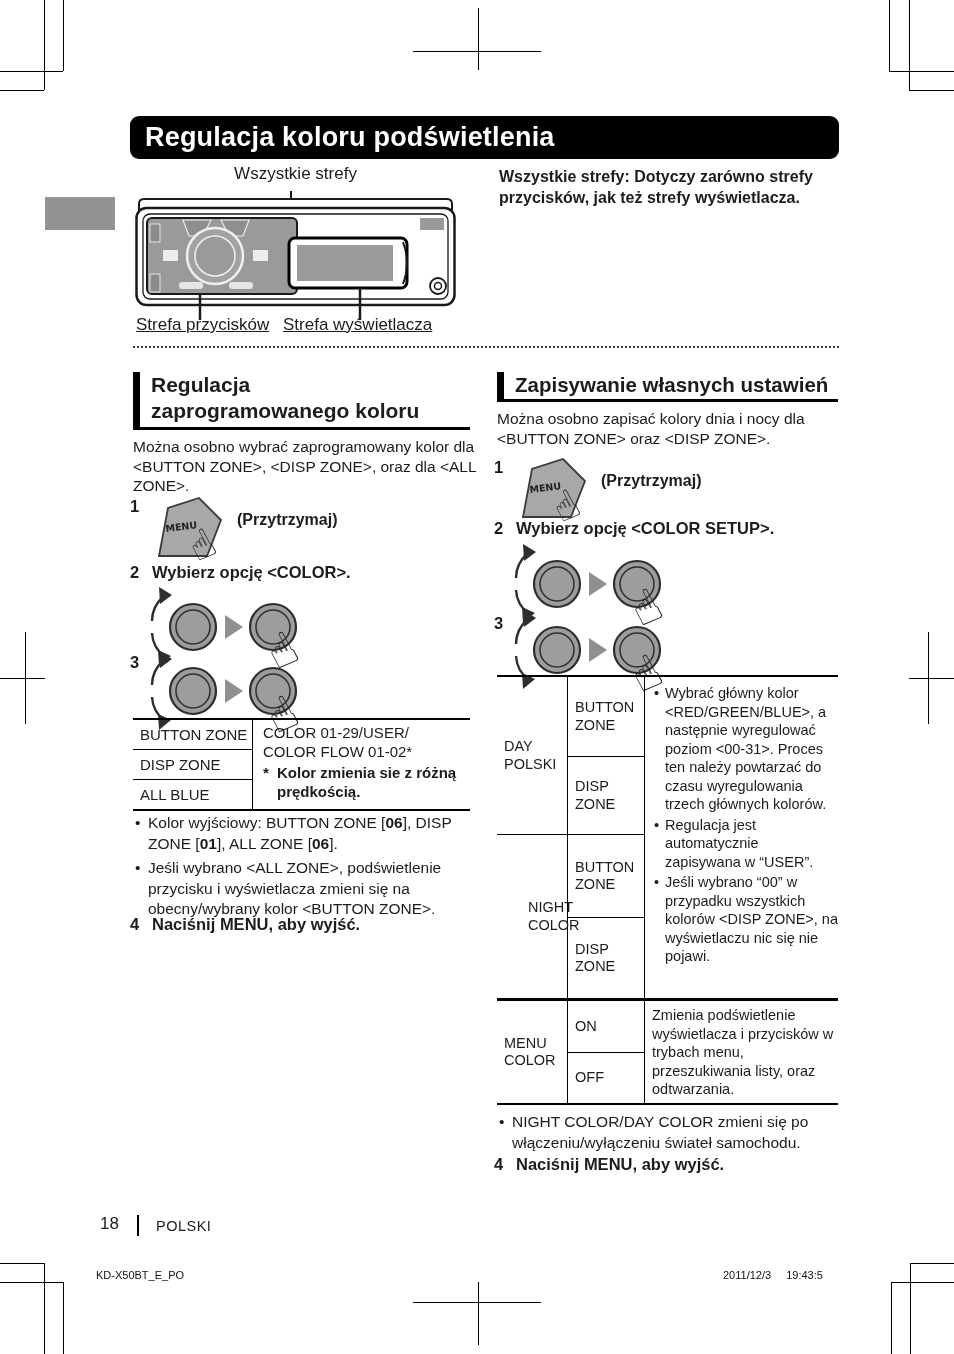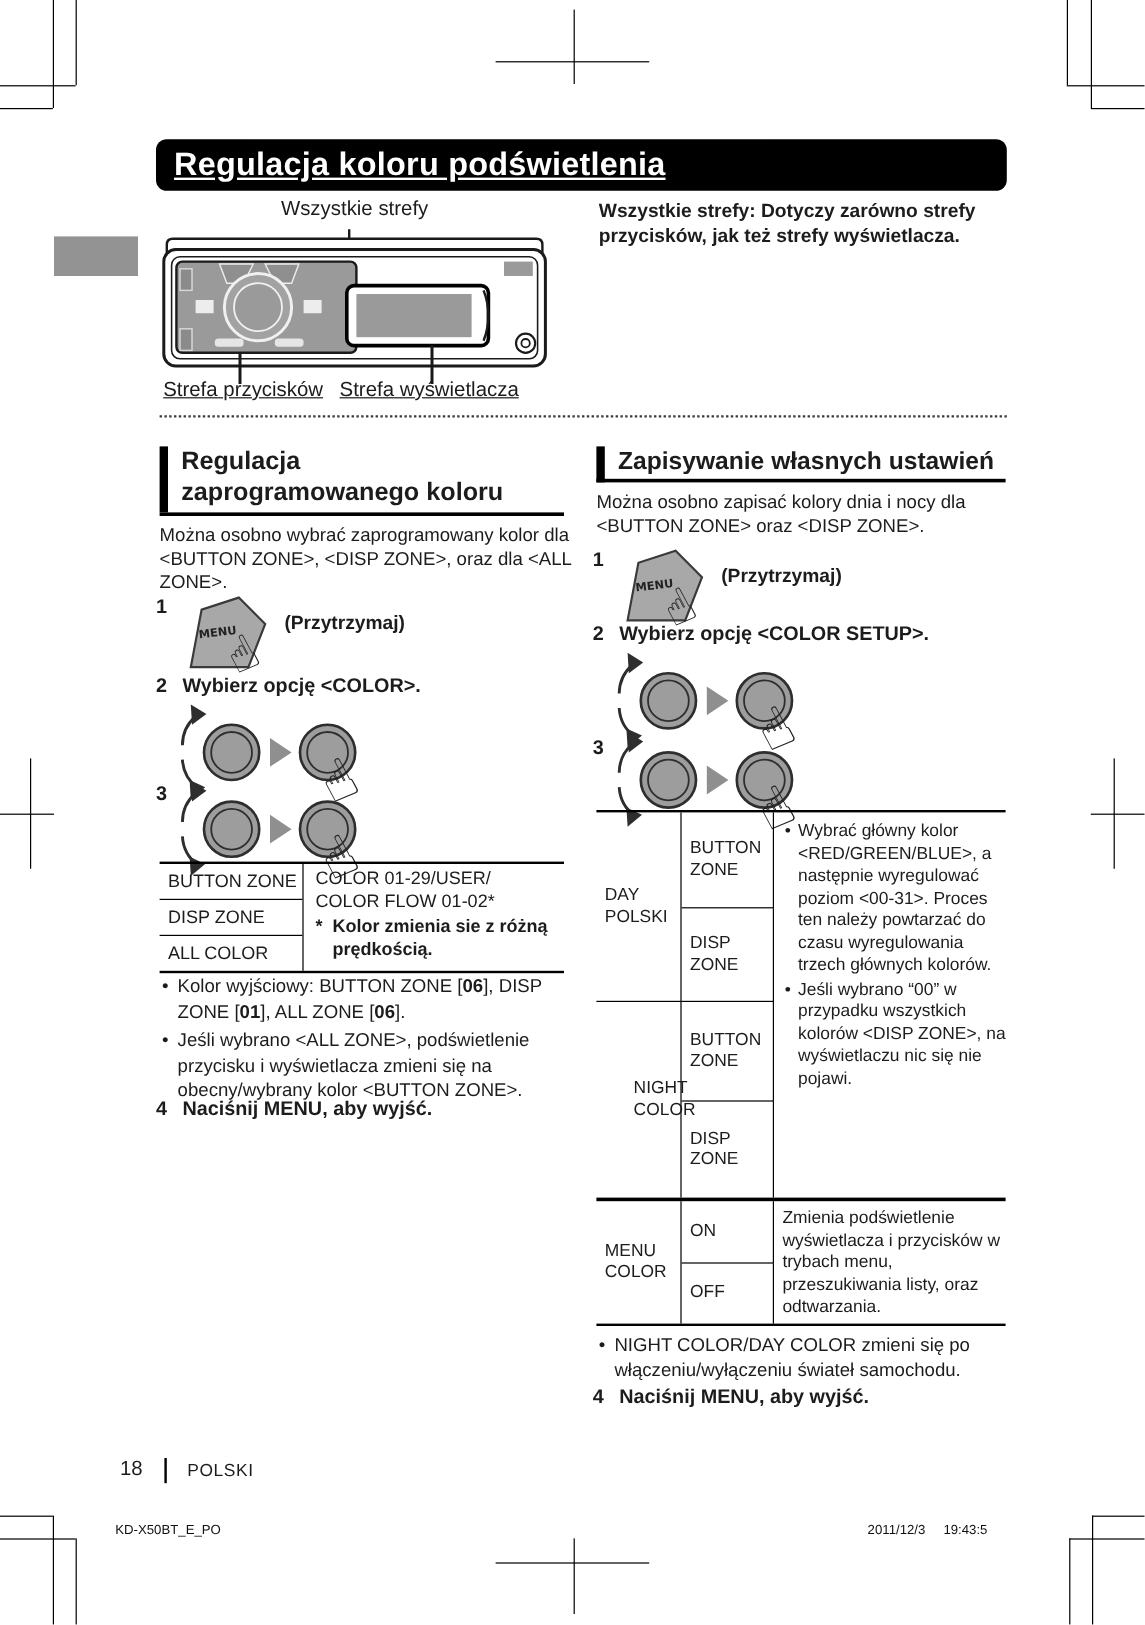--- a/index.html
+++ b/index.html
@@ -3,21 +3,21 @@
 <meta charset="utf-8">
 <style>
   html,body{margin:0;padding:0;background:#fff;}
   .page{position:relative;width:954px;height:1354px;background:#ffffff;overflow:hidden;
         font-family:"Liberation Sans",sans-serif;color:#1c1c1c;}
   .abs{position:absolute;}
   .mark{position:absolute;background:#000;}
   
   .titlebar{position:absolute;left:130px;top:116px;width:709px;height:43px;background:#000;
             border-radius:9px;color:#fff;font-size:27px;font-weight:bold;line-height:43px;
-            padding-left:15px;box-sizing:border-box;letter-spacing:.2px;text-decoration:underline;}
+            padding-left:15px;box-sizing:border-box;letter-spacing:.2px;}
   .fig-toplabel{position:absolute;left:133px;top:164px;width:325px;text-align:center;font-size:17px;}
   .fig-note{position:absolute;left:499px;top:166px;width:336px;font-weight:bold;font-size:16px;line-height:21px;}
   .zone-label{position:absolute;font-size:17px;text-decoration:underline;}
   .dotted-sep{position:absolute;left:133px;top:346px;width:706px;height:0;border-top:2px dotted #3d3d3d;}
   .graytab{position:absolute;left:45px;top:197px;width:70px;height:33px;background:#939393;}
   
   .sechead{position:absolute;border-left:7px solid #000;padding:0 0 4px 11px;font-size:21px;
            font-weight:bold;line-height:25.5px;box-sizing:border-box;}
   .underl{position:absolute;height:3px;background:#000;}
   .para{position:absolute;font-size:15.5px;line-height:19.5px;}
@@ -177,21 +177,21 @@
     <polygon points="79,31 79,55 97,43" fill="#8f8f8f"></polygon>
     <circle cx="127" cy="43" r="23" fill="#9d9d9d" stroke="#2e2e2e" stroke-width="2.2"></circle>
     <circle cx="127" cy="43" r="17" fill="none" stroke="#2e2e2e" stroke-width="1.5"></circle>
     <text x="120" y="82" font-size="46" fill="#1f1f1f" font-family="DejaVu Sans, sans-serif" transform="rotate(-28 136 62)">☝</text>
   </svg>
 
   <div class="ltable">
     <div class="zones">
       <div class="zone-cell">BUTTON ZONE</div>
       <div class="zone-cell">DISP ZONE</div>
-      <div class="zone-cell">ALL COLOR</div>
+      <div class="zone-cell">ALL BLUE</div>
     </div>
     <div class="vals">
       <div>COLOR 01-29/USER/</div>
       <div>COLOR FLOW 01-02*</div>
       <div class="fnote">
         <span class="star">*</span>
         <span>Kolor zmienia sie z różną prędkością.</span>
       </div>
     </div>
   </div>
@@ -250,20 +250,21 @@
   <div class="rtable">
     <div class="gcell br bb c-day">DAY POLSKI</div>
     <div class="gcell br bb c-dbz">BUTTON ZONE</div>
     <div class="gcell br bb c-ddz">DISP ZONE</div>
     <div class="gcell br c-night">NIGHT COLOR</div>
     <div class="gcell br bb c-nbz">BUTTON ZONE</div>
     <div class="gcell br c-ndz">DISP ZONE</div>
     <div class="c-desc">
       <ul class="blist small">
         <li>Wybrać główny kolor &lt;RED/GREEN/BLUE&gt;, a następnie wyregulować poziom &lt;00-31&gt;. Proces ten należy powtarzać do czasu wyregulowania trzech głównych kolorów.</li>
+        <li>Regulacja jest automatycznie zapisywana w “USER”.</li>
         <li>Jeśli wybrano “00” w przypadku wszystkich kolorów &lt;DISP ZONE&gt;, na wyświetlaczu nic się nie pojawi.</li>
       </ul>
     </div>
   </div>
 
   <div class="rtable2">
     <div class="gcell br c-menu">MENU COLOR</div>
     <div class="gcell br bb c-on">ON</div>
     <div class="gcell br c-off">OFF</div>
     <div class="c-mdesc">Zmienia podświetlenie wyświetlacza i przycisków w trybach menu, przeszukiwania listy, oraz odtwarzania.</div>

